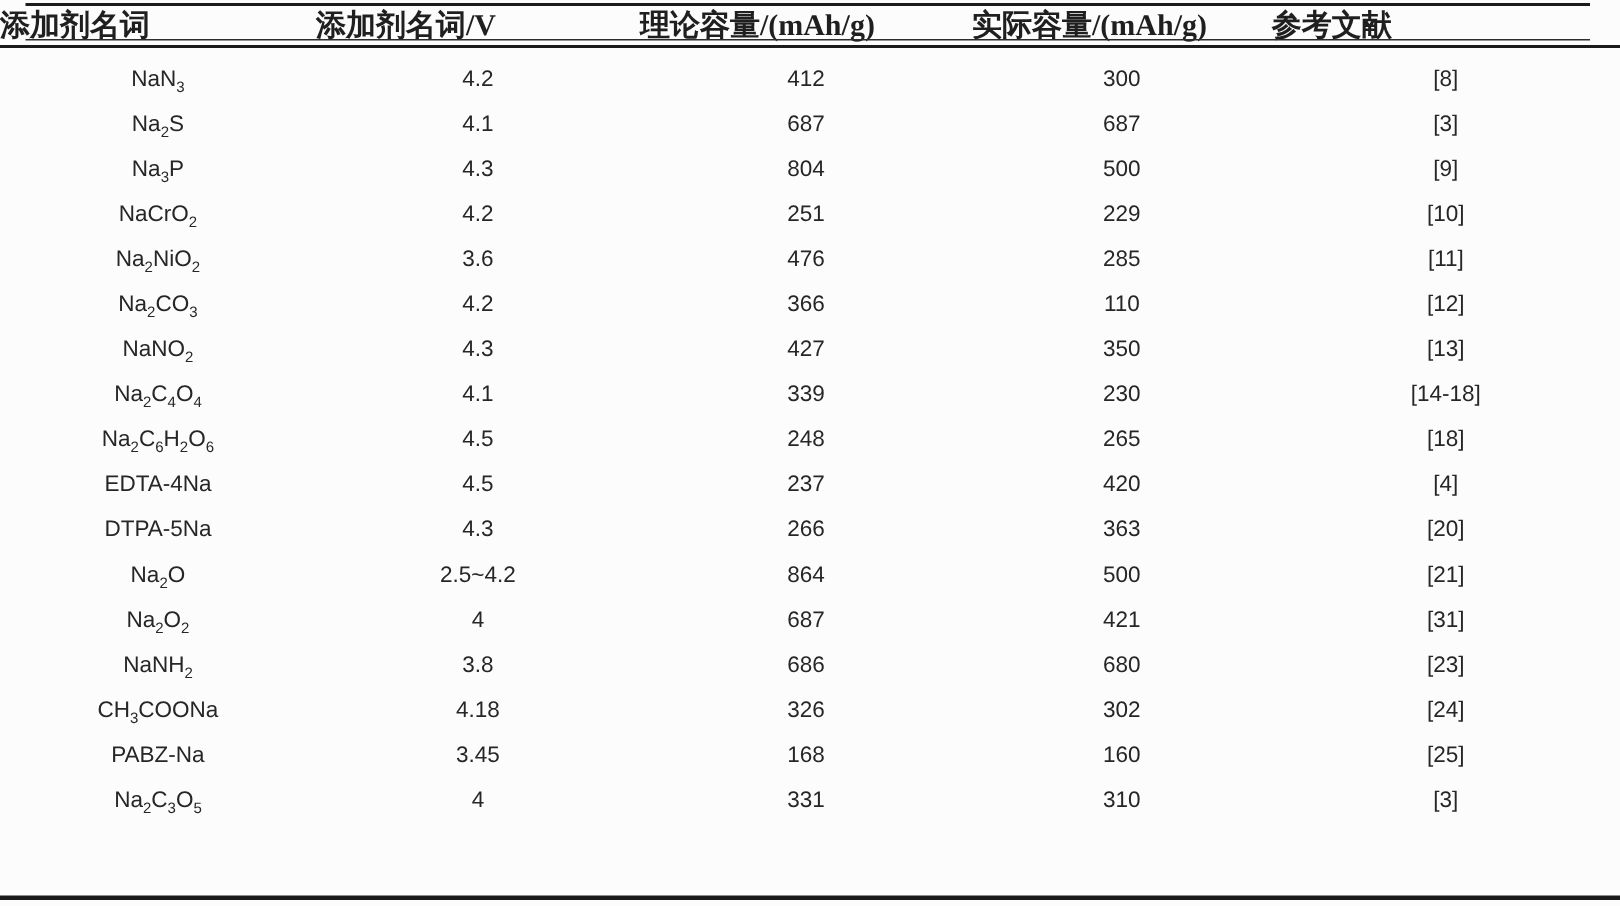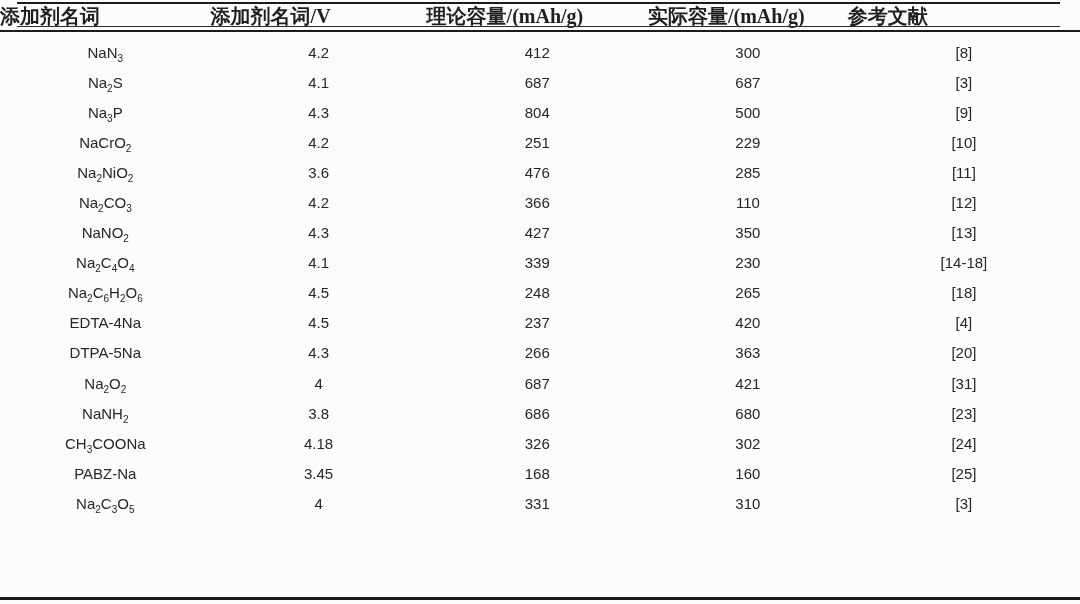--- a/index.html
+++ b/index.html
@@ -147,20 +147,27 @@
           <td>[4]</td>
         </tr>
         <tr>
           <td>DTPA-5Na</td>
           <td>4.3</td>
           <td>266</td>
           <td>363</td>
           <td>[20]</td>
         </tr>
         <tr>
+          <td>Na<sub>2</sub>O</td>
+          <td>2.5~4.2</td>
+          <td>864</td>
+          <td>500</td>
+          <td>[21]</td>
+        </tr>
+        <tr>
           <td>Na<sub>2</sub>O<sub>2</sub></td>
           <td>4</td>
           <td>687</td>
           <td>421</td>
           <td>[31]</td>
         </tr>
         <tr>
           <td>NaNH<sub>2</sub></td>
           <td>3.8</td>
           <td>686</td>

